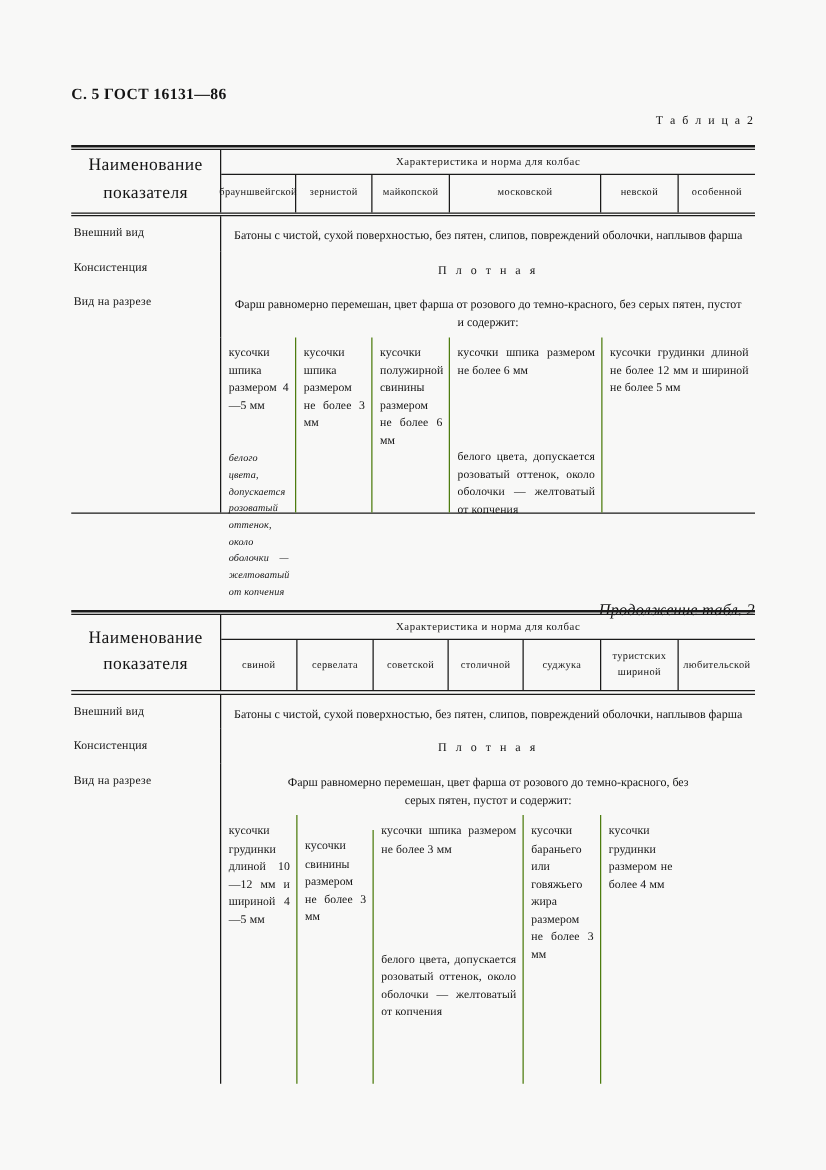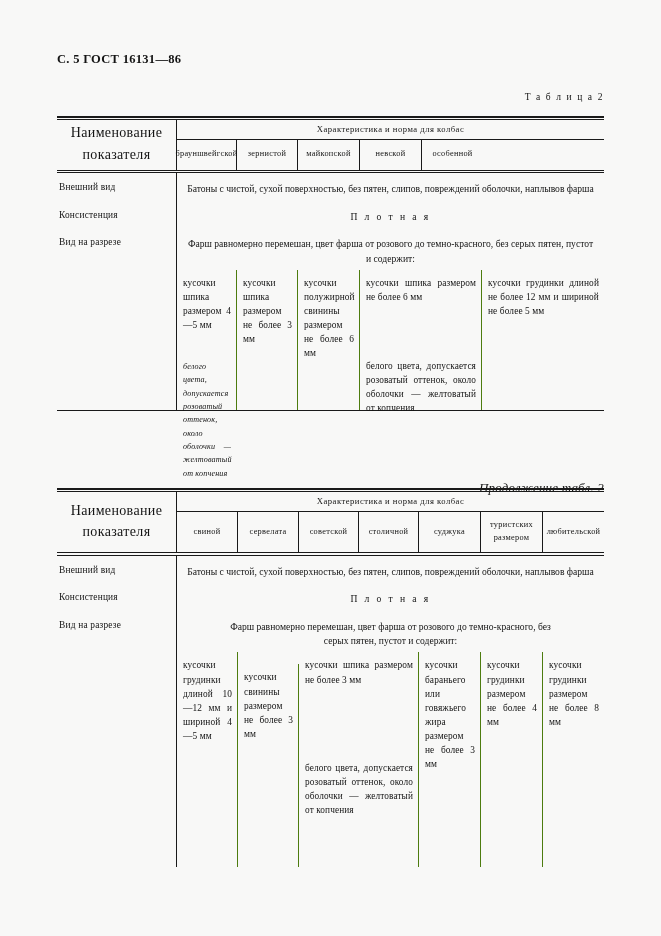--- a/index.html
+++ b/index.html
@@ -19,21 +19,21 @@
     position: relative;
     width: 661px;
     height: 936px;
     box-sizing: border-box;
   }
 
   
   .running-head {
     position: absolute;
     left: 57px;
-    top: 52px;
+    top: 68px;
     font-size: 12.5px;
     font-weight: bold;
     letter-spacing: 0.3px;
     white-space: nowrap;
   }
 
   
   .table-caption {
     position: absolute;
     right: 57px;
@@ -248,20 +248,21 @@
           <div>Наименование</div>
           <div>показателя</div>
         </div>
       </div>
       <div class="hdr-right">
         <div class="hdr-span">Характеристика и норма для колбас</div>
         <div class="hdr-cols">
           <div class="hdr-col t1-c1">брауншвейгской</div>
           <div class="hdr-col t1-c2">зернистой</div>
           <div class="hdr-col t1-c3">майкопской</div>
+          <div class="hdr-col t1-c4">московской</div>
           <div class="hdr-col t1-c5">невской</div>
           <div class="hdr-col t1-c6">особенной</div>
         </div>
       </div>
     </div>
 
     <div class="rule rule-thin"></div>
     <div class="rule-gap"></div>
     <div class="rule rule-thin"></div>
 
@@ -321,21 +322,21 @@
         </div>
       </div>
       <div class="hdr-right">
         <div class="hdr-span">Характеристика и норма для колбас</div>
         <div class="hdr-cols">
           <div class="hdr-col t2-c1">свиной</div>
           <div class="hdr-col t2-c2">сервелата</div>
           <div class="hdr-col t2-c3">советской</div>
           <div class="hdr-col t2-c4">столичной</div>
           <div class="hdr-col t2-c5">суджука</div>
-          <div class="hdr-col t2-c6">туристских размером</div>
+          <div class="hdr-col t2-c6">туристских шириной</div>
           <div class="hdr-col t2-c7">любительской</div>
         </div>
       </div>
     </div>
 
     <div class="rule rule-thin"></div>
     <div class="rule-gap"></div>
     <div class="rule rule-thin"></div>
 
     <div class="row-simple">
@@ -365,20 +366,17 @@
         <div class="gcol t2-b34">
           <p class="para just">кусочки шпика размером не более 3 мм</p>
           <p class="note plain" style="top:110px;">белого цвета, допускается розоватый оттенок, около оболочки — желтоватый от копчения</p>
         </div>
         <div class="gcol t2-b5">
           <p class="para just">кусочки бараньего или говяжьего жира размером не более 3 мм</p>
         </div>
         <div class="gcol t2-b6">
           <p class="para just">кусочки грудинки размером не более 4 мм</p>
         </div>
-        <div class="gcol t2-b7">
-          <p class="para just">кусочки грудинки размером не более 8 мм</p>
-        </div>
       </div>
     </div>
   </div>
 
 </div>
 
 </body></html>

